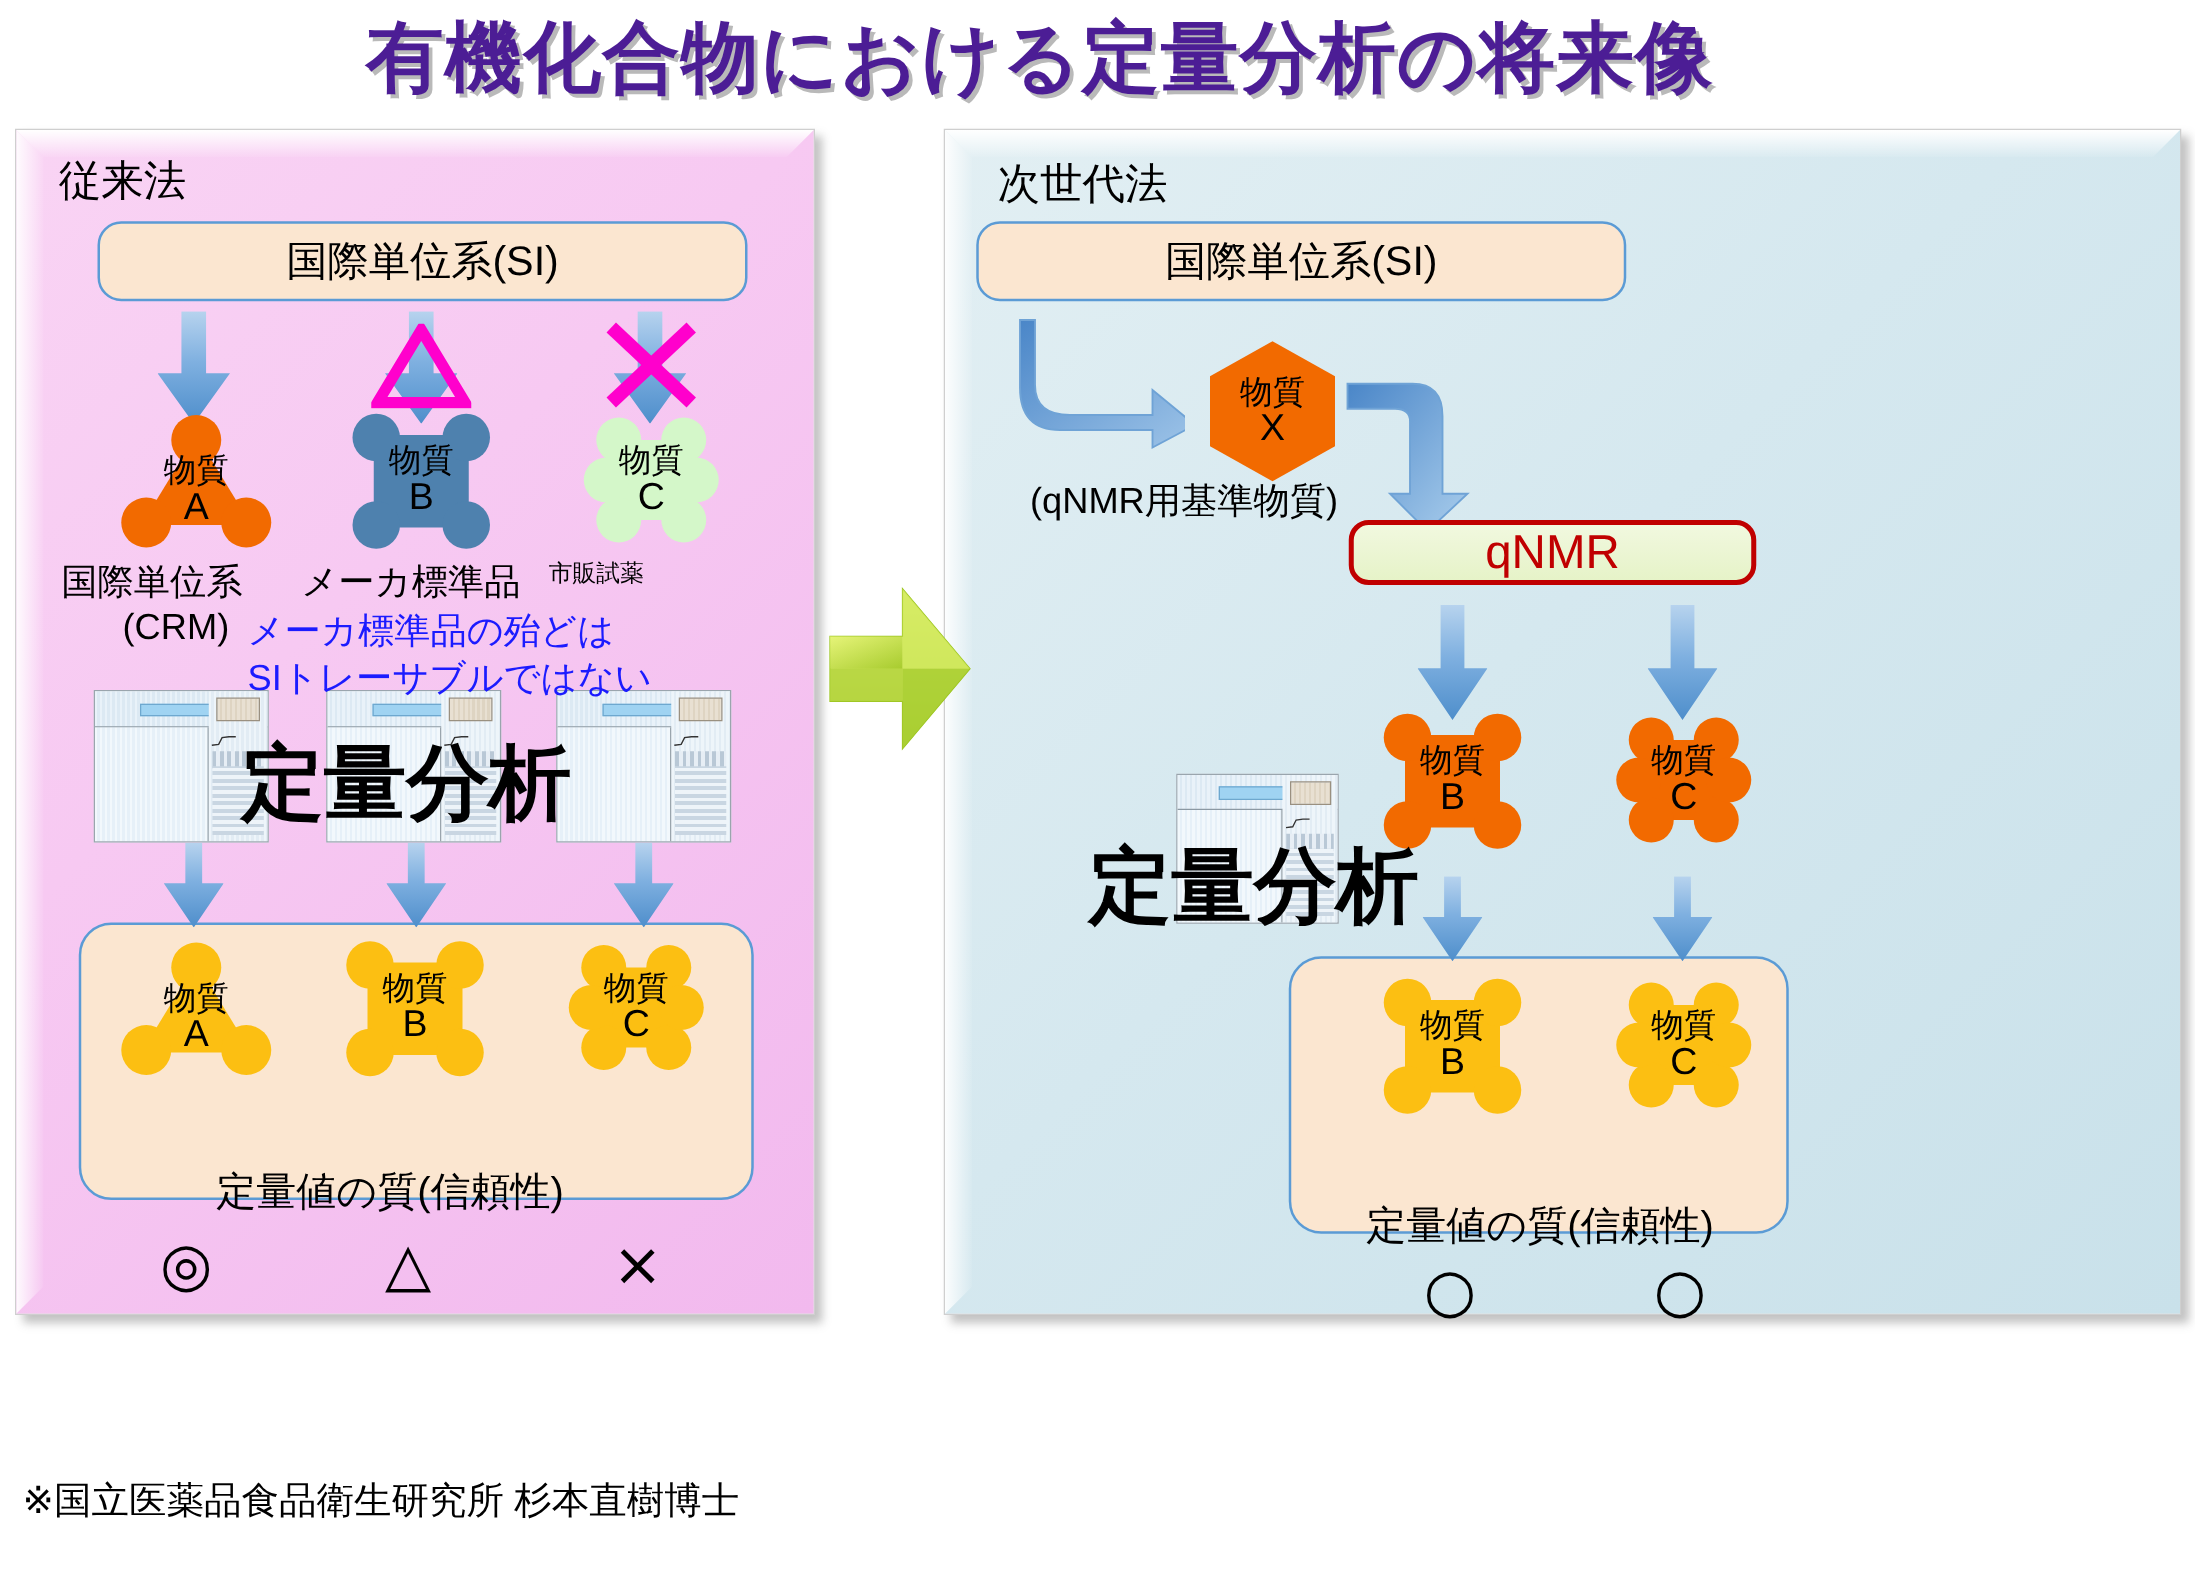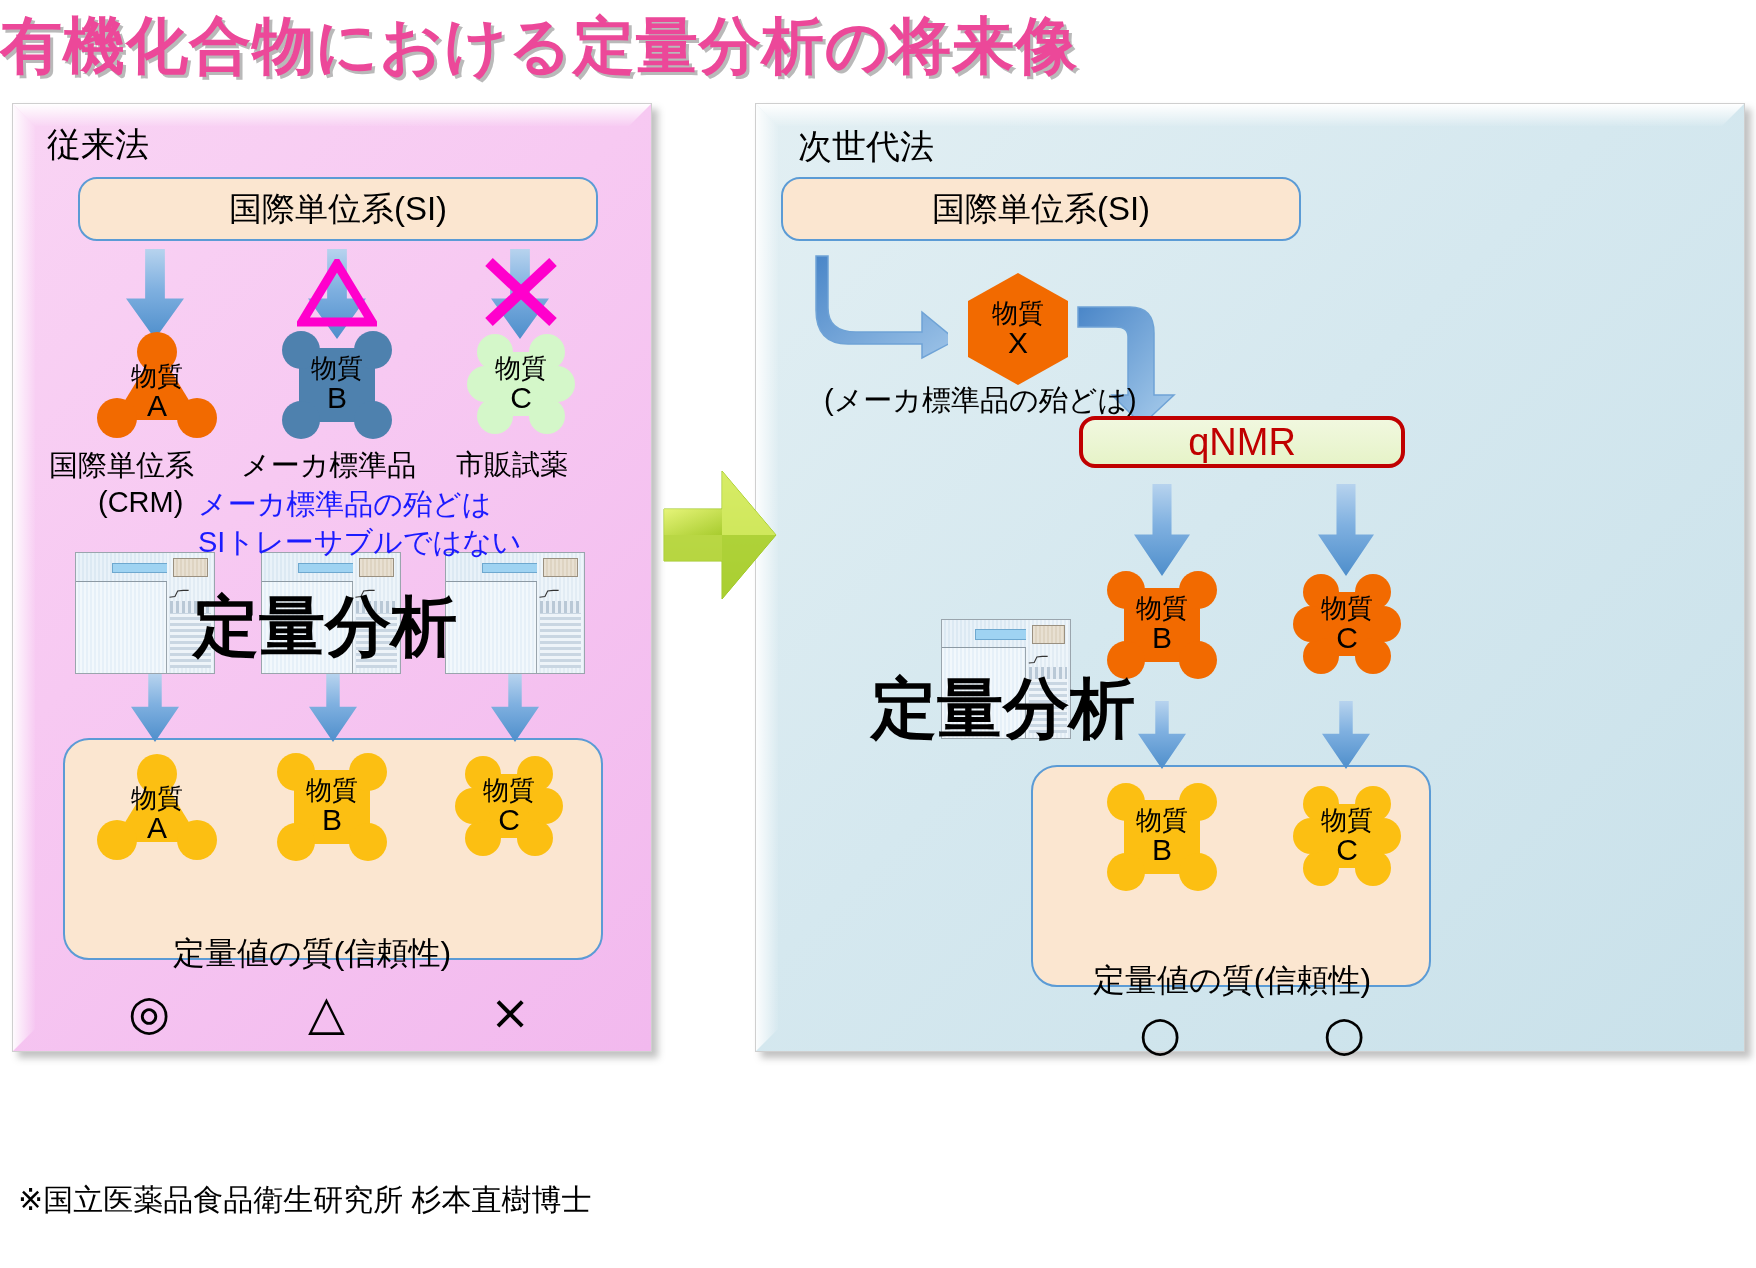--- a/index.html
+++ b/index.html
@@ -8,23 +8,23 @@
     width: 1756px; height: 1268px;
     background: #ffffff;
     font-family: "Liberation Sans", "DejaVu Sans", sans-serif;
     overflow: hidden;
   }
   #root { position: relative; width: 1756px; height: 1268px; }
 
   
   .title {
     position: absolute; top: 4px; left: 0; width: 1664px;
-    text-align: left;
+    text-align: center;
     font-size: 62px; font-weight: bold; letter-spacing: 1px;
-    color: #ec4899;
+    color: #4c1d95;
     text-shadow: 3px 3px 0 #b9b9b9;
   }
 
   
   .panel {
     position: absolute;
     border: 1px solid #cfcfcf;
     box-shadow: 6px 6px 7px rgba(120,120,120,.45);
   }
   .panel::before {   
@@ -229,21 +229,21 @@
       </svg>
       <div class="mlabel">
         <span>物質</span>
         <span class="m2">C</span>
       </div>
     </div>
 
     <div class="txt" style="left:36px; top:342px; font-size:29px;">国際単位系</div>
     <div class="txt" style="left:85px; top:382px; font-size:29px;">(CRM)</div>
     <div class="txt" style="left:228px; top:342px; font-size:29px;">メーカ標準品</div>
-    <div class="txt" style="left:443px; top:342px; font-size:28px;">市販試薬</div>
+    <div class="txt" style="left:426px; top:342px; font-size:19px;">市販試薬</div>
 
     <div class="txt blue" style="left:185px; top:381px; font-size:29px;">メーカ標準品の殆どは</div>
     <div class="txt blue" style="left:185px; top:419px; font-size:29px;text-align:center;">SIトレーサブルではない</div>
 
     <div class="instr" style="left:62px; top:448px; width:140px; height:122px;">
       <div class="scr-top"></div>
         <div class="scr-bar"></div>
       <div class="panel-right-col"></div>
         <div class="scr-body"></div>
       <div class="knobbox"></div>
@@ -377,21 +377,21 @@
     <div class="mol" id="mol-x" style="left:200px; top:163px; width:124px; height:124px;">
       <svg width="124" height="124" viewBox="0 0 124 124">
         <polygon points="62,6 112,34 112,90 62,118 12,90 12,34" fill="#f26a00"></polygon>
       </svg>
       <div class="mlabel">
         <span>物質</span>
         <span class="m2">X</span>
       </div>
     </div>
 
-    <div class="txt" style="left:68px; top:277px; font-size:29px;">(メーカ標準品の殆どは)</div>
+    <div class="txt" style="left:68px; top:277px; font-size:29px;">(qNMR用基準物質)</div>
 
     <div class="curve-arrow" style="left:320px; top:195px; width:120px; height:128px;">
       <svg width="120" height="128" viewBox="0 0 120 128">
         <defs>
           <linearGradient id="ca2" x1="0" y1="0" x2="1" y2="1">
             <stop offset="0%" stop-color="#4a86c8"></stop>
               <stop offset="100%" stop-color="#a9cdec"></stop>
           </linearGradient>
         </defs>
         <path d="M2,8 L54,8 Q78,8 78,34 L78,96 L98,96 L66,126 L36,96 L52,96 L52,38 Q52,28 40,28 L2,28 Z" fill="url(#ca2)" stroke="#6fa3d6" stroke-width="1.5"></path>

